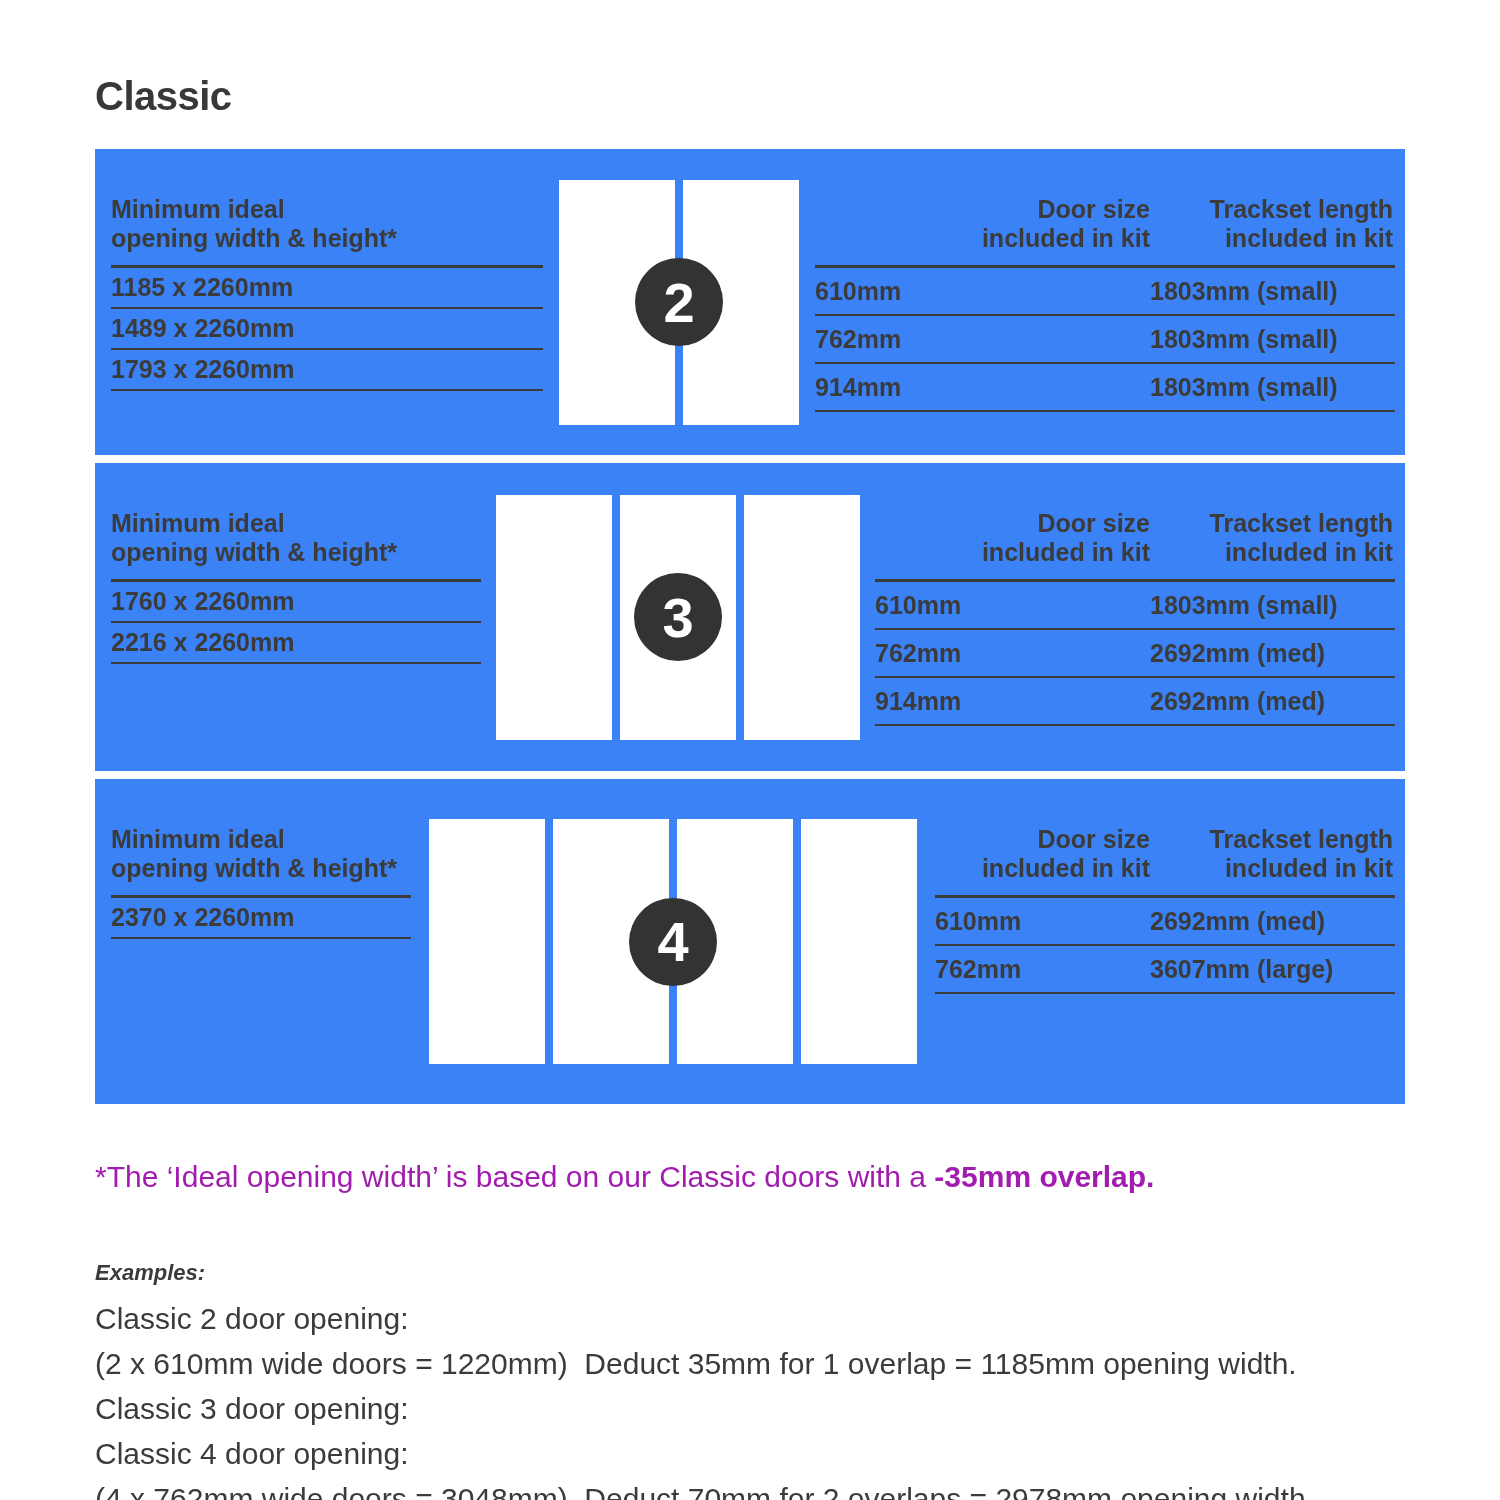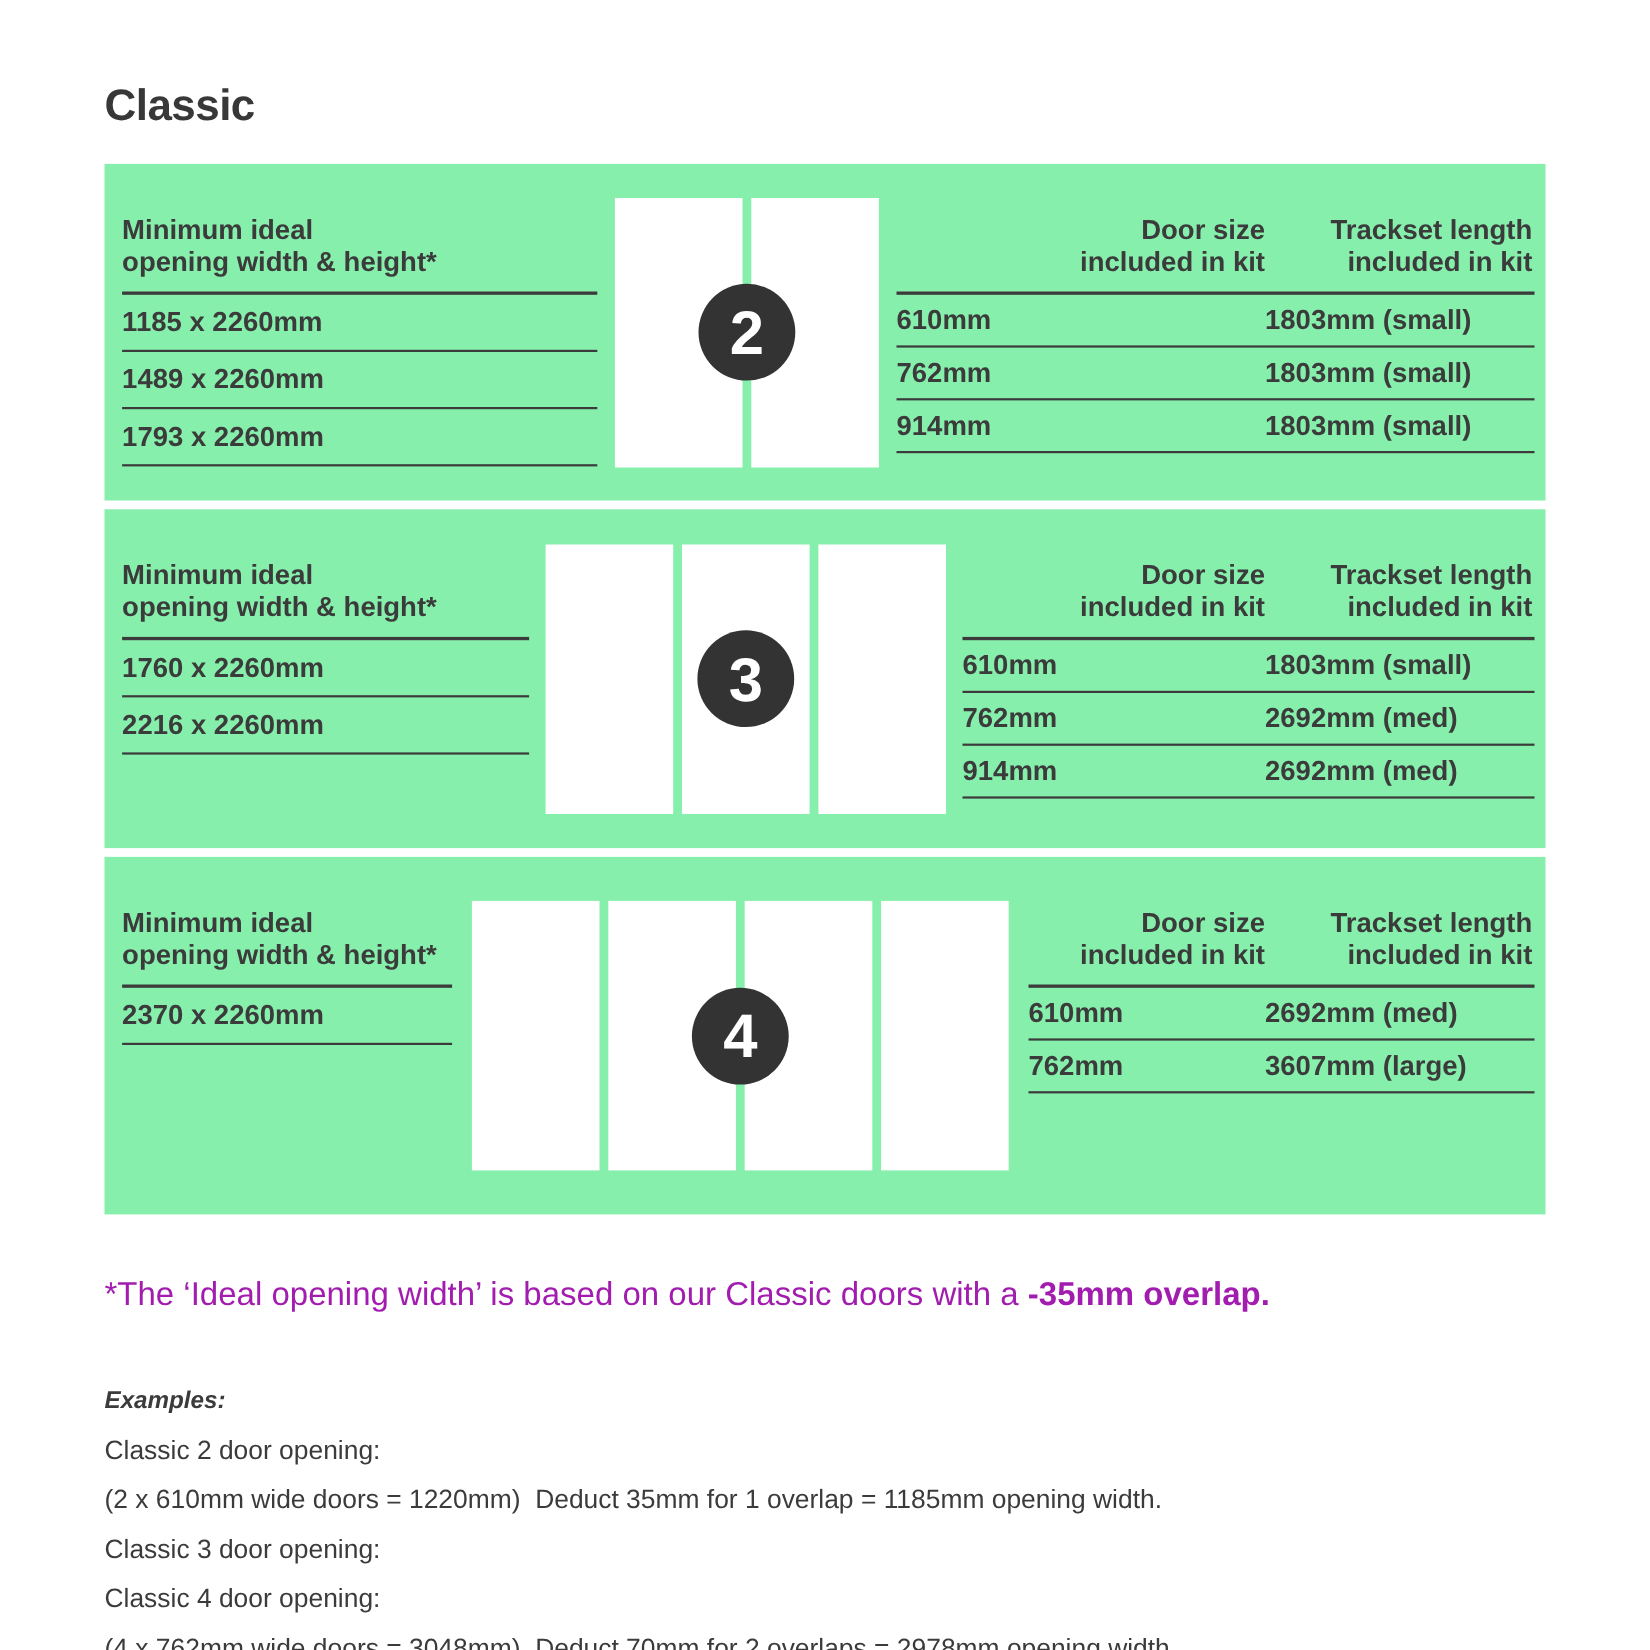--- a/index.html
+++ b/index.html
@@ -16,40 +16,40 @@
     font-size: 40px;
     font-weight: bold;
     letter-spacing: -0.5px;
     margin-bottom: 30px;
     color: #383838;
     margin-top: 48px;
   }
 
   
   .panel {
-    background: #86efac;
+    background: #3b82f6;
     margin-bottom: 8px;
     display: grid;
     padding: 0 10px 0 16px;
   }
   .panel.s1 { grid-template-columns: 432px 1fr 580px; height: 306px; }
   .panel.s2 { grid-template-columns: 370px 1fr 520px; height: 308px; }
   .panel.s3 { grid-template-columns: 300px 1fr 460px; height: 325px; }
 
   .col-left, .col-right { padding-top: 46px; }
 
   .hdr {
     font-weight: bold;
     font-size: 25px;
     line-height: 29px;
     border-bottom: 3px solid #3b3b3b;
     padding-bottom: 12px;
   }
   .row {
-    height: 52px;
+    height: 41px;
     display: flex;
     align-items: center;
     border-bottom: 2px solid #3b3b3b;
     font-size: 25px;
     font-weight: bold;
   }
 
   .hdr-row {
     display: grid;
     grid-template-columns: 1fr 245px;
@@ -89,21 +89,21 @@
     align-items: center;
     justify-content: center;
     font-size: 56px;
     font-weight: bold;
   }
 
   
   .footnote { font-size: 30px; margin-top: 56px; color: #a21caf; }
   .footnote strong { font-weight: bold; }
   .ex-heading { font-size: 22px; font-weight: bold; margin-top: 66px; margin-bottom: 10px; font-style: italic; }
-  .examples .line { font-size: 24px; line-height: 45px; white-space: pre-wrap; }
+  .examples .line { font-size: 30px; line-height: 45px; white-space: pre-wrap; }
 </style>
 </head>
 <body>
 
 <div class="page">
 
   <h1 class="page-title">Classic</h1>
 
   <section class="panel s1">
     <div class="col-left">

